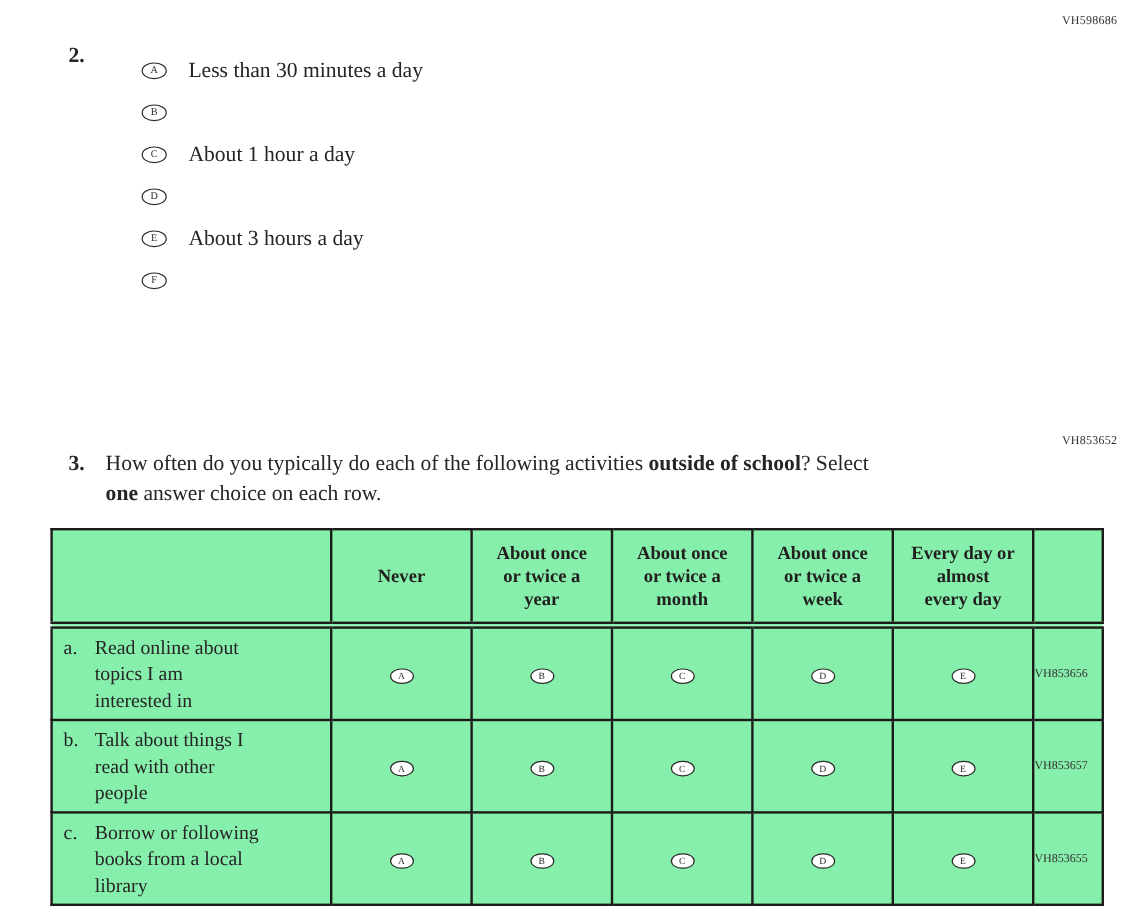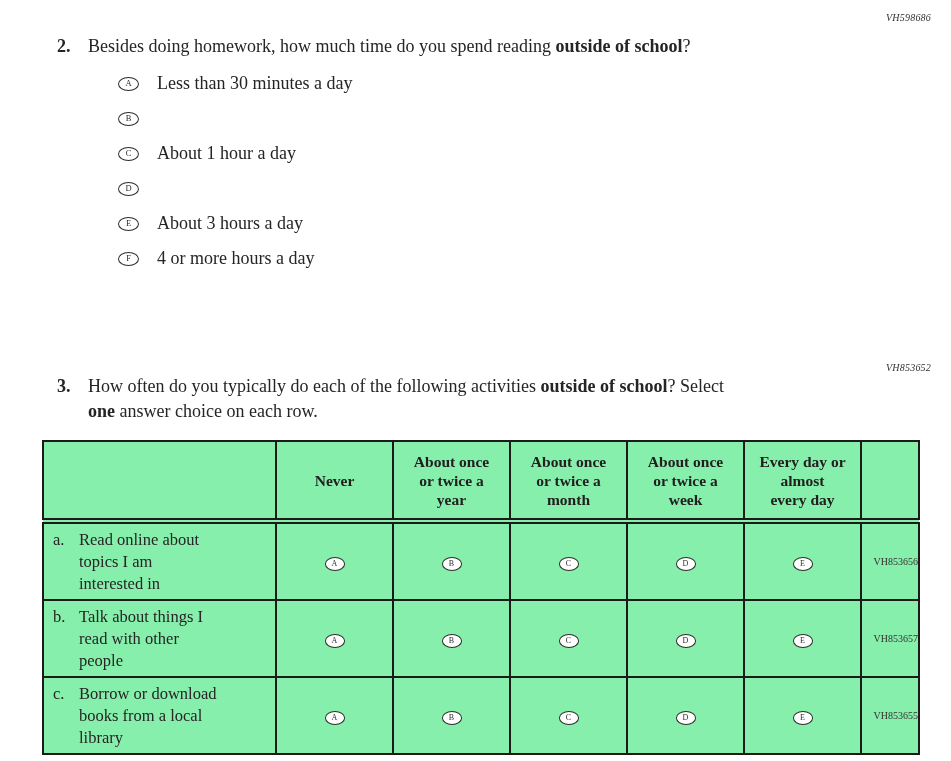--- a/index.html
+++ b/index.html
@@ -17,21 +17,20 @@
   }
 
   
   .vh-code {
     position: absolute;
     right: 20px;
     font-size: 10px;
     line-height: 1;
     color: #33312f;
     letter-spacing: 0.2px;
-    font-style: italic;
   }
   #code-q2 { top: 13px; }
   #code-q3 { top: 363px; }
 
   
   .question {
     position: absolute;
     left: 57px;
     display: flex;
     align-items: flex-start;
@@ -130,35 +129,34 @@
     text-align: center;
     vertical-align: middle;
   }
   td.choice-cell .bubble {
     width: 20px;
     height: 13.5px;
     flex: none;
     font-size: 8px;
   }
   td.code-cell {
-    text-align: right;
+    text-align: left;
     vertical-align: middle;
     font-size: 10px;
     color: #33312f;
   }
 </style>
 </head>
 <body>
 
 <div id="code-q2" class="vh-code">VH598686</div>
 
 <div id="q2" class="question">
   <span class="qnum">2.</span>
   <div class="qbody">
-    <div class="prompt"><span>Besides doing homework, how much time do you spend reading </span><b>outside of school</b><span>?</span></div>
     <div class="options">
       <div class="option">
         <span class="bubble">A</span>
         <span class="option-label">Less than 30 minutes a day</span>
       </div>
       <div class="option">
         <span class="bubble">B</span>
       </div>
       <div class="option">
         <span class="bubble">C</span>
@@ -166,21 +164,20 @@
       </div>
       <div class="option">
         <span class="bubble">D</span>
       </div>
       <div class="option">
         <span class="bubble">E</span>
         <span class="option-label">About 3 hours a day</span>
       </div>
       <div class="option">
         <span class="bubble">F</span>
-        <span class="option-label">4 or more hours a day</span>
       </div>
     </div>
   </div>
 </div>
 
 <div id="code-q3" class="vh-code">VH853652</div>
 
 <div id="q3" class="question">
   <span class="qnum">3.</span>
   <div class="qbody">
@@ -247,21 +244,21 @@
       <td class="choice-cell"><span class="bubble">B</span></td>
       <td class="choice-cell"><span class="bubble">C</span></td>
       <td class="choice-cell"><span class="bubble">D</span></td>
       <td class="choice-cell"><span class="bubble">E</span></td>
       <td class="code-cell">VH853657</td>
     </tr>
     <tr>
       <td class="item-cell">
         <div class="item-inner">
           <span class="item-letter">c.</span>
-          <span class="item-text">Borrow or download
+          <span class="item-text">Borrow or following
 books from a local
 library</span>
         </div>
       </td>
       <td class="choice-cell"><span class="bubble">A</span></td>
       <td class="choice-cell"><span class="bubble">B</span></td>
       <td class="choice-cell"><span class="bubble">C</span></td>
       <td class="choice-cell"><span class="bubble">D</span></td>
       <td class="choice-cell"><span class="bubble">E</span></td>
       <td class="code-cell">VH853655</td>

